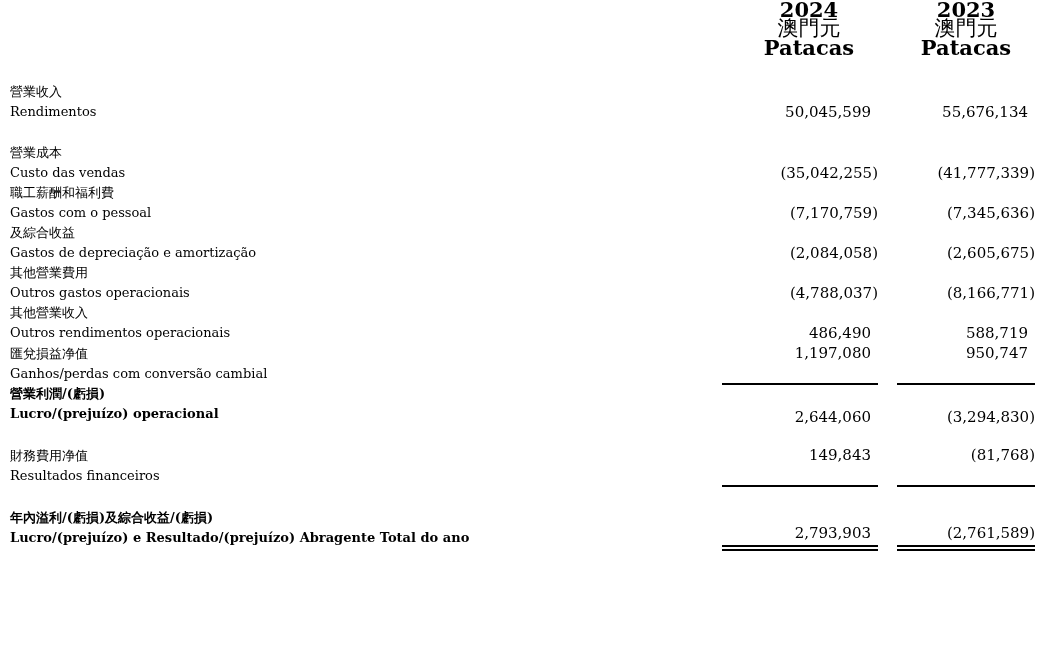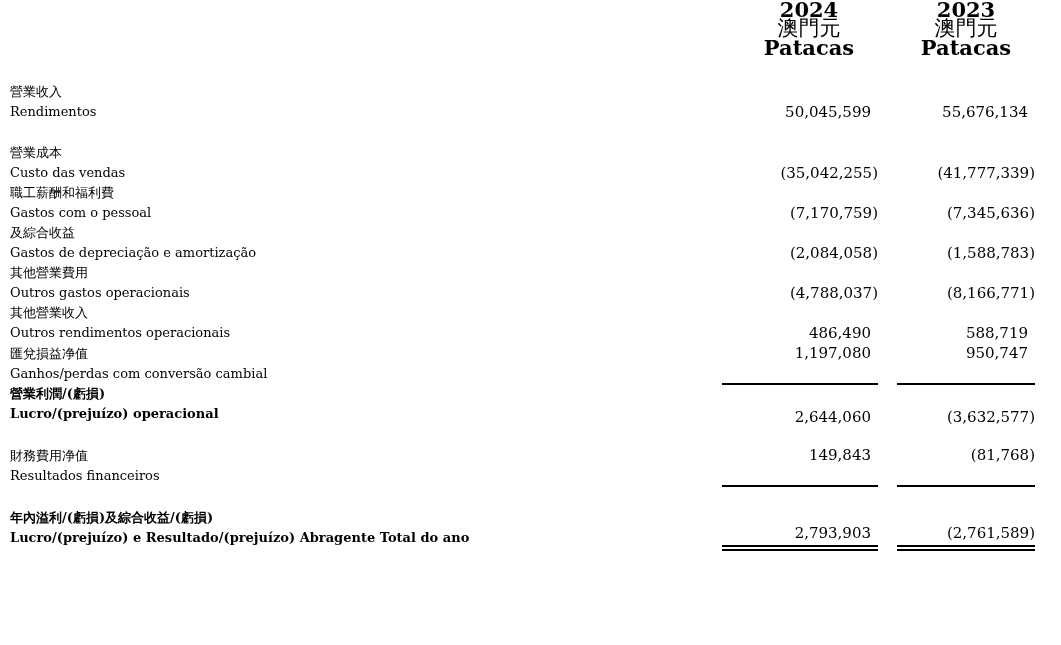--- a/index.html
+++ b/index.html
@@ -131,21 +131,21 @@
     <td></td>
   </tr>
 
   <tr>
     <td class="label">
       <div class="zh">及綜合收益</div>
       <div class="pt">Gastos de depreciação e amortização</div>
     </td>
     <td class="val"><span class="v neg">(2,084,058)</span></td>
     <td></td>
-    <td class="val"><span class="v neg">(1,588,783)</span></td>
+    <td class="val"><span class="v neg">(2,605,675)</span></td>
     <td></td>
   </tr>
 
   <tr>
     <td class="label">
       <div class="zh">其他營業費用</div>
       <div class="pt">Outros gastos operacionais</div>
     </td>
     <td class="val"><span class="v neg">(4,788,037)</span></td>
     <td></td>
@@ -175,21 +175,21 @@
     <td></td>
   </tr>
 
   <tr class="bold">
     <td class="label">
       <div class="zh">營業利潤/(虧損)</div>
       <div class="pt">Lucro/(prejuízo) operacional</div>
     </td>
     <td class="val vs"><span class="v">2,644,060</span></td>
     <td></td>
-    <td class="val vs"><span class="v neg">(3,632,577)</span></td>
+    <td class="val vs"><span class="v neg">(3,294,830)</span></td>
     <td></td>
   </tr>
 
   <tr class="sp">
         <td colspan="5"></td>
       </tr>
 
   <tr>
     <td class="label">
       <div class="zh">財務費用净值</div>

